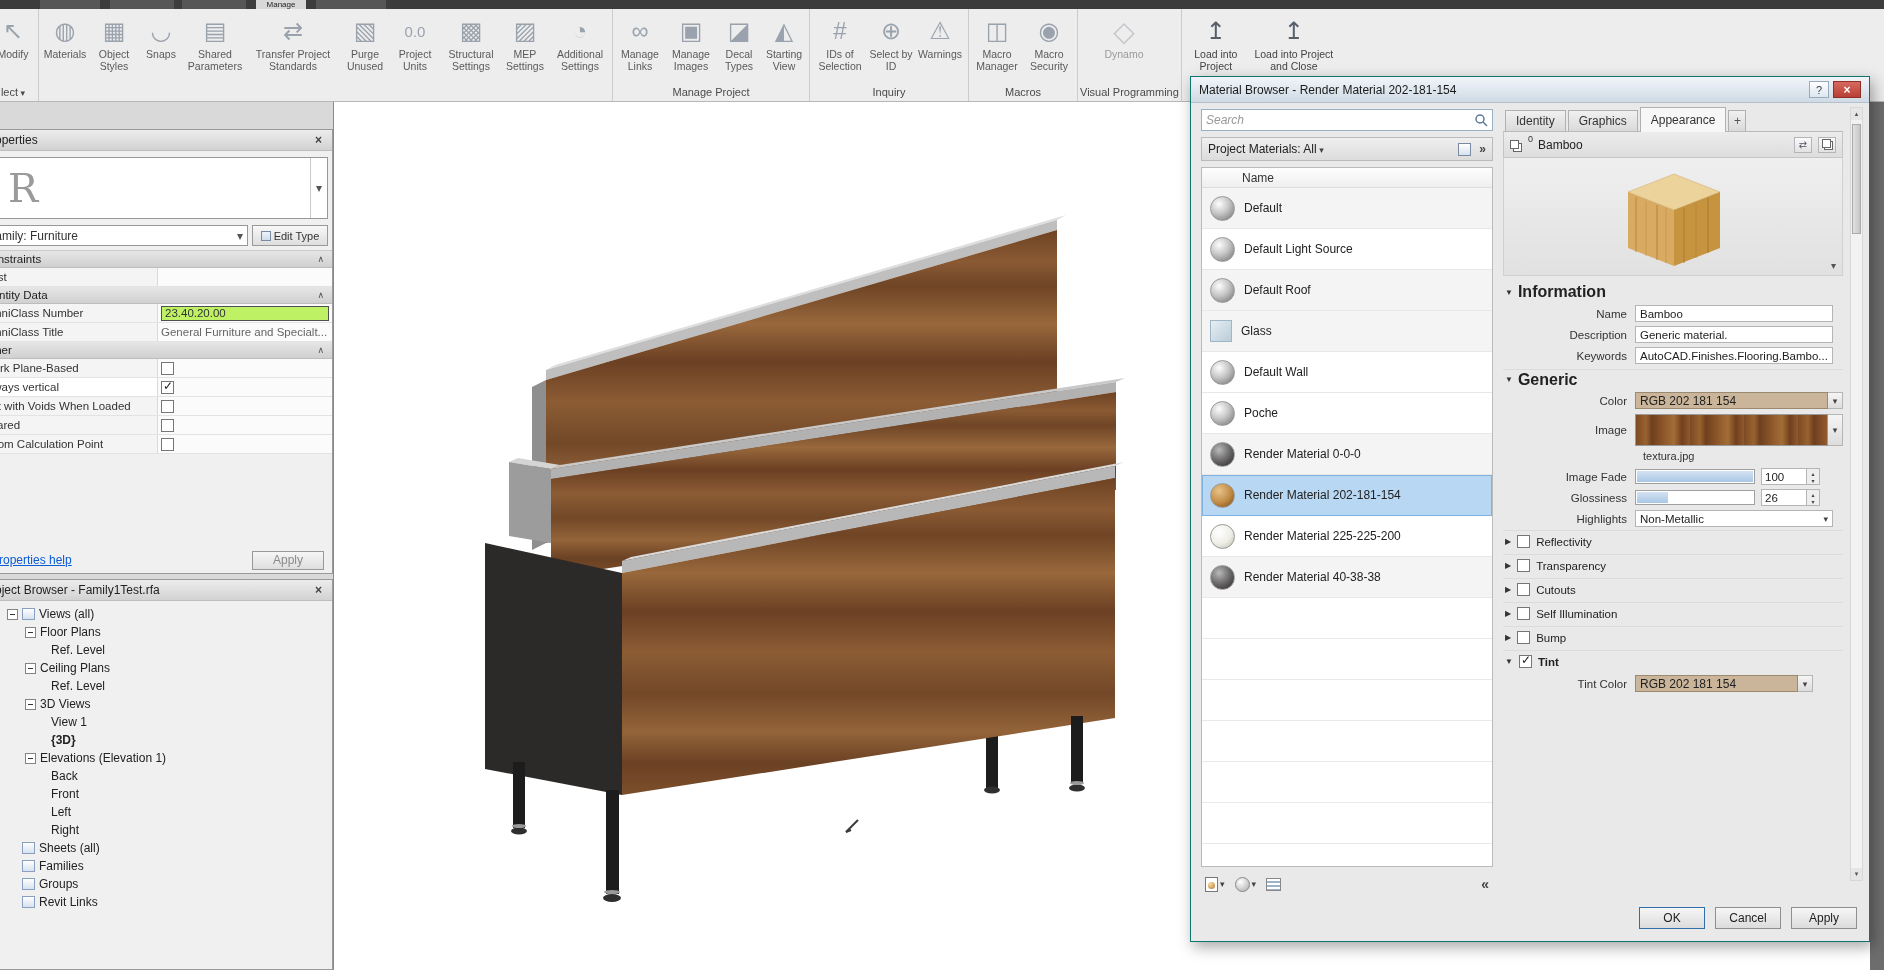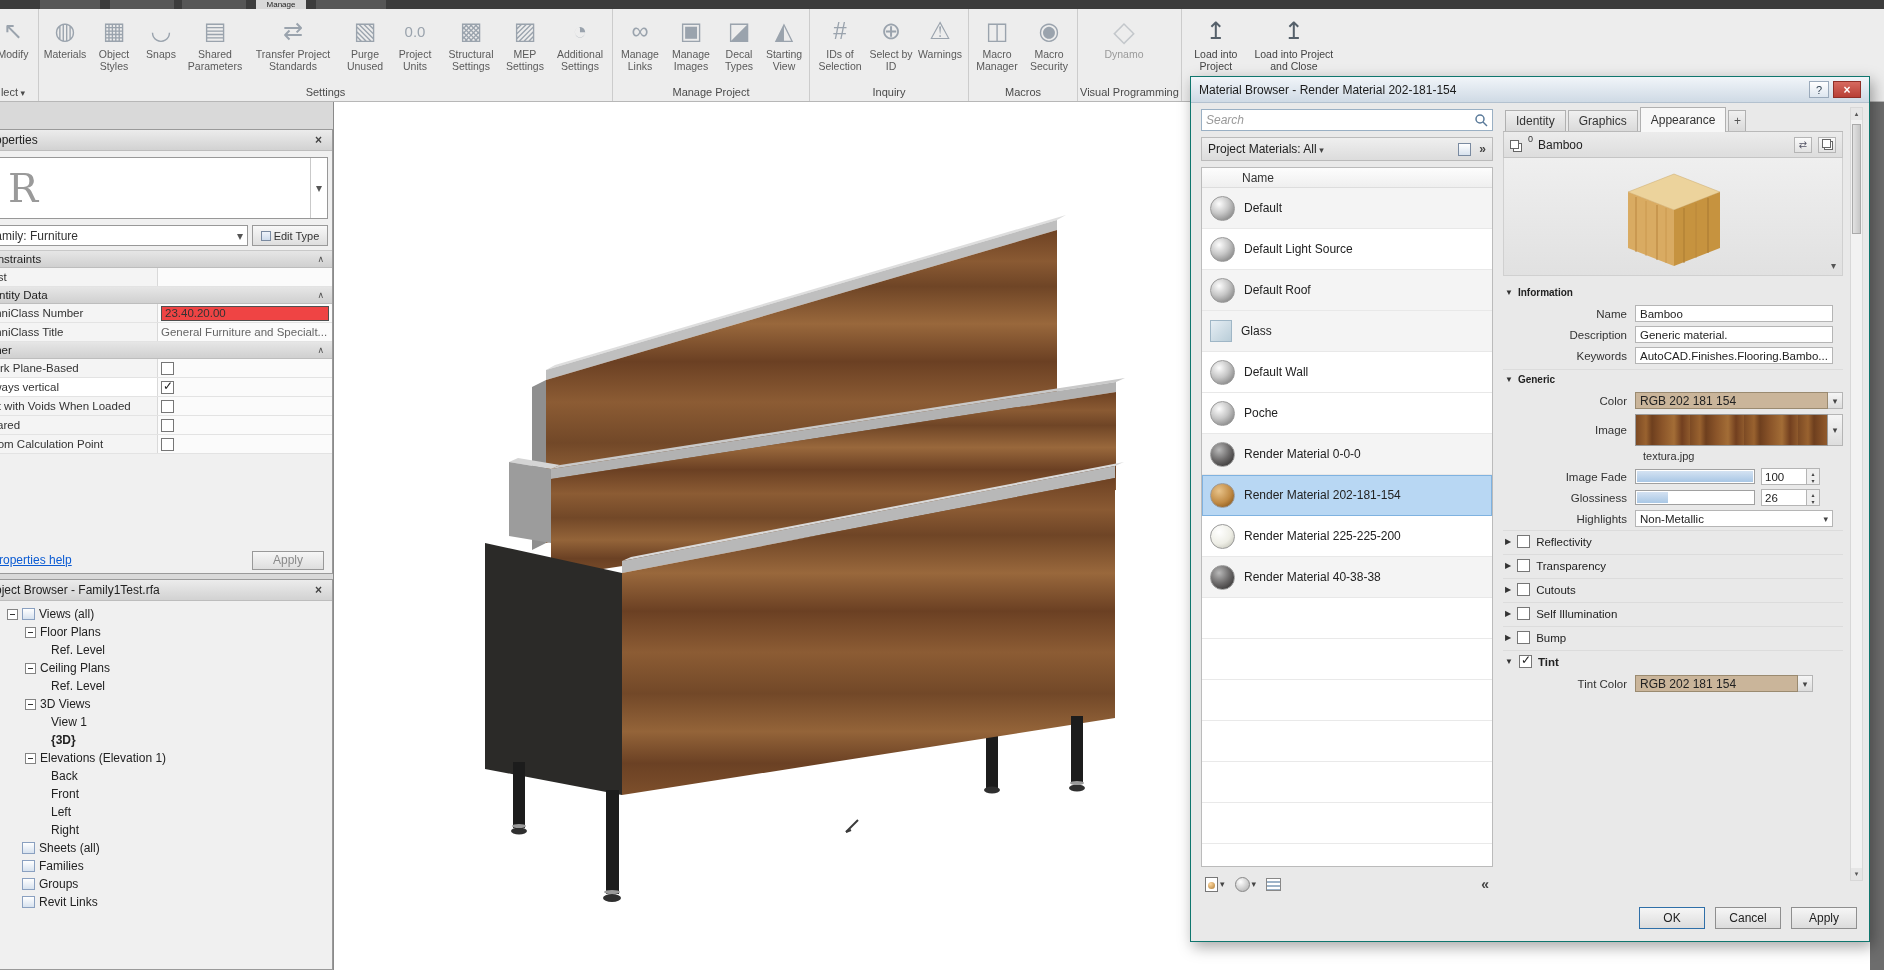--- a/index.html
+++ b/index.html
@@ -47,21 +47,21 @@
 .combo::after{content:"▾";position:absolute;right:4px;color:#555}
 .etbtn{width:76px;height:21px;background:linear-gradient(#f8f8f8,#dedede);border:1px solid #9a9a9a;display:flex;align-items:center;justify-content:center;gap:3px;font-size:11px;color:#333}
 .eticon{width:10px;height:10px;border:1px solid #7a8aa0;background:linear-gradient(#eef3fa,#cfdcec);flex:none}
 .pgrid{border-top:1px solid #c9c9c9;flex:none}
 .psec{height:17px;background:linear-gradient(#e6e6e6,#d0d0d0);border-bottom:1px solid #bdbdbd;display:flex;align-items:center;padding:0 8px 0 6px;font-size:11.5px;color:#1d1d1d}
 .chev{margin-left:auto;font-size:9px;color:#555}
 .chev::after{content:"∧"}
 .prow{display:flex;height:19px;border-bottom:1px solid #e3e3e3;background:#f4f4f4}
 .plabel{width:180px;padding-left:6px;font-size:11.5px;color:#333;display:flex;align-items:center;white-space:nowrap;overflow:hidden}
 .pvalue{flex:1;border-left:1px solid #d9d9d9;background:#fbfbfb;display:flex;align-items:center;padding:0 3px;font-size:11.5px;color:#333;overflow:hidden;white-space:nowrap}
-.vedit{flex:1;height:15px;border:1px solid #4f4f4f;background:#ef4444;display:flex;align-items:center;padding:0 3px}
+.vedit{flex:1;height:15px;border:1px solid #4f4f4f;background:#bef264;display:flex;align-items:center;padding:0 3px}
 .vgray{color:#666}
 .cb{width:13px;height:13px;background:#fff;border:1px solid #767676;position:relative;flex:none}
 .cb.checked::after{content:"✓";position:absolute;left:1px;top:-3px;font-size:12px;color:#222}
 .pfill{flex:1}
 .pfoot{height:26px;display:flex;align-items:center;padding:0 8px;flex:none}
 .plink{color:#0b5bd3;text-decoration:underline;margin-left:6px;white-space:nowrap}
 .papply{margin-left:auto;width:72px;height:19px;background:linear-gradient(#f6f6f6,#dedede);border:1px solid #999;color:#8a8a8a;display:flex;align-items:center;justify-content:center}
 
 .tree{padding-top:4px;overflow:hidden}
 .trow{height:18px;display:flex;align-items:center;white-space:nowrap;color:#222}
@@ -128,21 +128,21 @@
 .aname{color:#222}
 .abtns{margin-left:auto;display:flex;gap:6px}
 .abtn{width:18px;height:16px;border:1px solid #b5b5b5;background:linear-gradient(#fafafa,#e2e2e2);display:flex;align-items:center;justify-content:center;color:#556;font-size:10px;flex:none}
 .swapglyph::after{content:"⇄"}
 .dupglyph{position:relative}
 .dupglyph::after{content:"";width:7px;height:7px;border:1px solid #666;background:#fff;box-shadow:2px 2px 0 -1px #fff,2px 2px 0 0 #666;margin:-2px 2px 0 0}
 .preview{height:118px;background:linear-gradient(#efefef,#e1e1e1);border:1px solid #d0d0d0;border-top:none;position:relative;display:flex;align-items:center;justify-content:center}
 .pvarrow{position:absolute;right:6px;bottom:4px;color:#555;font-size:10px}
 .pvarrow::after{content:"▾"}
 .apane{padding:6px 0 0 0}
-.ahead{display:flex;align-items:center;gap:5px;height:20px;font-size:10px;font-weight:bold;color:#222;border-top:1px solid #dcdcdc;margin-top:4px;padding-left:2px}
+.ahead{display:flex;align-items:center;gap:5px;height:20px;font-size:16px;font-weight:bold;color:#222;border-top:1px solid #dcdcdc;margin-top:4px;padding-left:2px}
 .ahead.first{border-top:none;margin-top:0}
 .tri-d{font-size:8px;color:#333}
 .tri-d::after{content:"▼"}
 .tri-r{font-size:8px;color:#333}
 .tri-r::after{content:"▶"}
 .frow{display:flex;align-items:center;height:19px;margin:2px 0}
 .flab{width:132px;text-align:right;padding-right:8px;font-size:11.5px;color:#333;flex:none;white-space:nowrap}
 .finput{width:198px;height:17px;background:#fff;border:1px solid #b5b5b5;font-size:11.5px;display:flex;align-items:center;padding:0 4px;color:#222;overflow:hidden;white-space:nowrap}
 .fswatch{width:198px;height:17px;background:#CAB59A;border:1px solid #9a8a70;font-size:12px;display:flex;align-items:center;padding:0 4px;color:#222;white-space:nowrap}
 .fswatch.narrow{width:163px}
@@ -227,21 +227,20 @@
         </div>
         <div class="rbtn w50">
           <span class="rglyph">▨</span>
           <span class="rlbl">MEP Settings</span>
         </div>
         <div class="rbtn w60">
           <span class="rglyph">◔</span>
           <span class="rlbl">Additional Settings</span>
         </div>
       </div>
-      <div class="glabel">Settings</div>
     </div>
 
     <div class="rgroup">
       <div class="rbtns">
         <div class="rbtn w50">
           <span class="rglyph">∞</span>
           <span class="rlbl">Manage Links</span>
         </div>
         <div class="rbtn w52">
           <span class="rglyph">▣</span>

